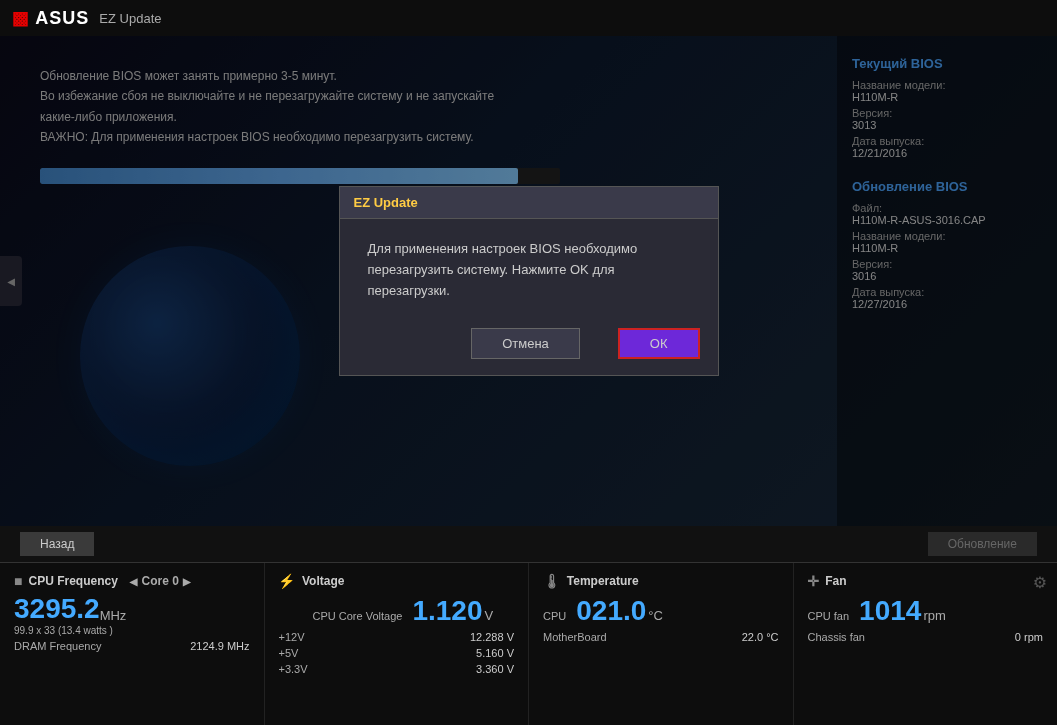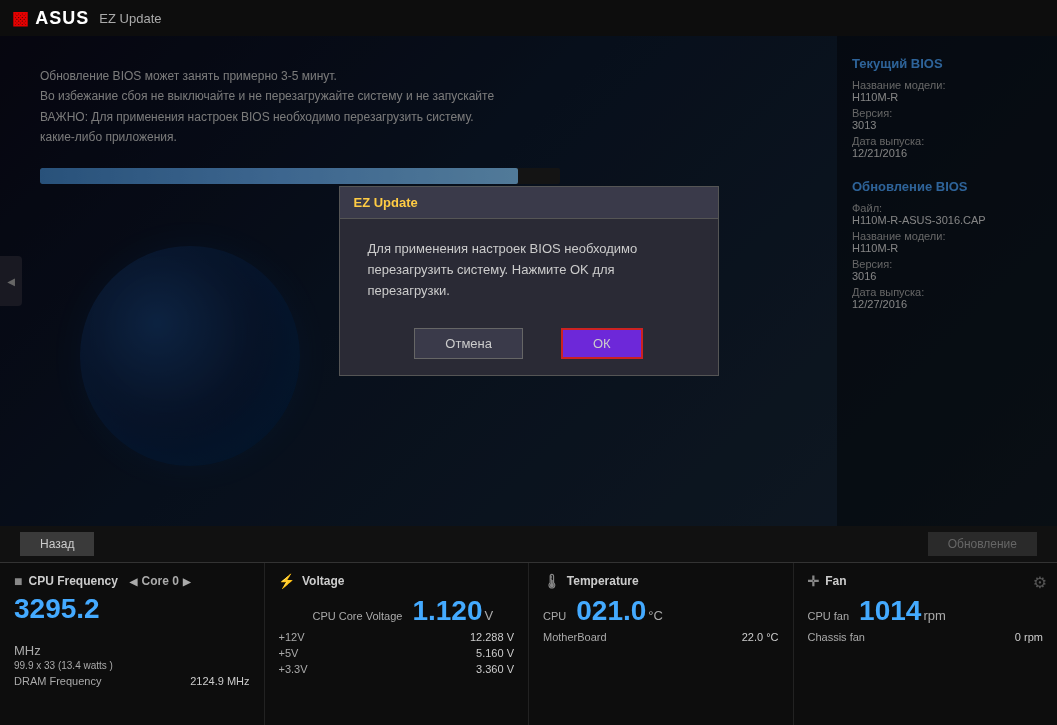--- a/index.html
+++ b/index.html
@@ -149,21 +149,21 @@
       border-bottom: 1px solid #555;
     }
     .dialog-body {
       padding: 20px 28px 16px;
       color: #ccc;
       font-size: 13px;
       line-height: 1.6;
     }
     .dialog-buttons {
       display: flex;
-      justify-content: center;
+      justify-content: flex-end;
       padding: 10px 18px 16px;
       gap: 10px;
     }
     .dialog-btn {
       background: #3a3a4a;
       border: 1px solid #666;
       color: #ccc;
       padding: 6px 30px;
       cursor: pointer;
       font-size: 13px;
@@ -304,22 +304,22 @@
 <div class="main-area">
 
   <div class="sidebar-collapse">
     <span style="color:#aaa; font-size:10px;">◀</span>
   </div>
 
   <div class="left-content">
     <div class="update-notice">
       <div>Обновление BIOS может занять примерно 3-5 минут.</div>
       <div>Во избежание сбоя не выключайте и не перезагружайте систему и не запускайте</div>
+      <div>какие-либо приложения.</div>
       <div>ВАЖНО: Для применения настроек BIOS необходимо перезагрузить систему.</div>
-      <div>какие-либо приложения.</div>
     </div>
 
     <div class="progress-bar-container">
       <div class="progress-bar-fill"></div>
     </div>
 
     <div class="globe-decoration"></div>
   </div>
 
   <div class="right-panel">
@@ -368,21 +368,21 @@
   <div class="status-section">
     <div class="status-title">
       <span class="status-icon">■</span>
       <span>CPU Frequency</span>
       <span style="margin-left:6px;" class="core-nav">
         <span class="core-arrow">◀</span>
         <span>Core 0</span>
         <span class="core-arrow">▶</span>
       </span>
     </div>
-    <div style="display:flex; align-items:flex-start; gap:20px;flex-direction:column;">
+    <div style="display:flex; align-items:flex-end; gap:0;">
       <span class="big-value">3295.2</span>
       <span class="big-unit">MHz</span>
     </div>
     <div class="sub-info">99.9  x 33  (13.4  watts )</div>
     <div class="detail-row">
       <span>DRAM Frequency</span>
       <span class="detail-val">2124.9 MHz</span>
     </div>
   </div>
 

